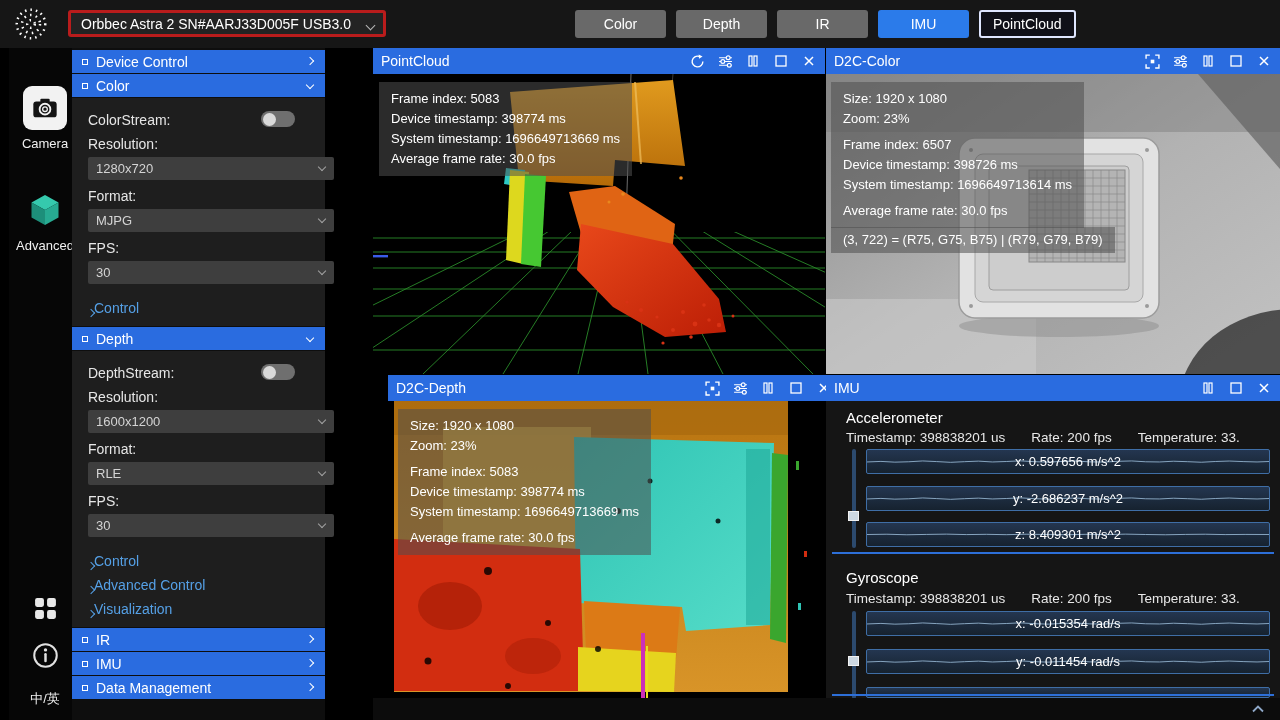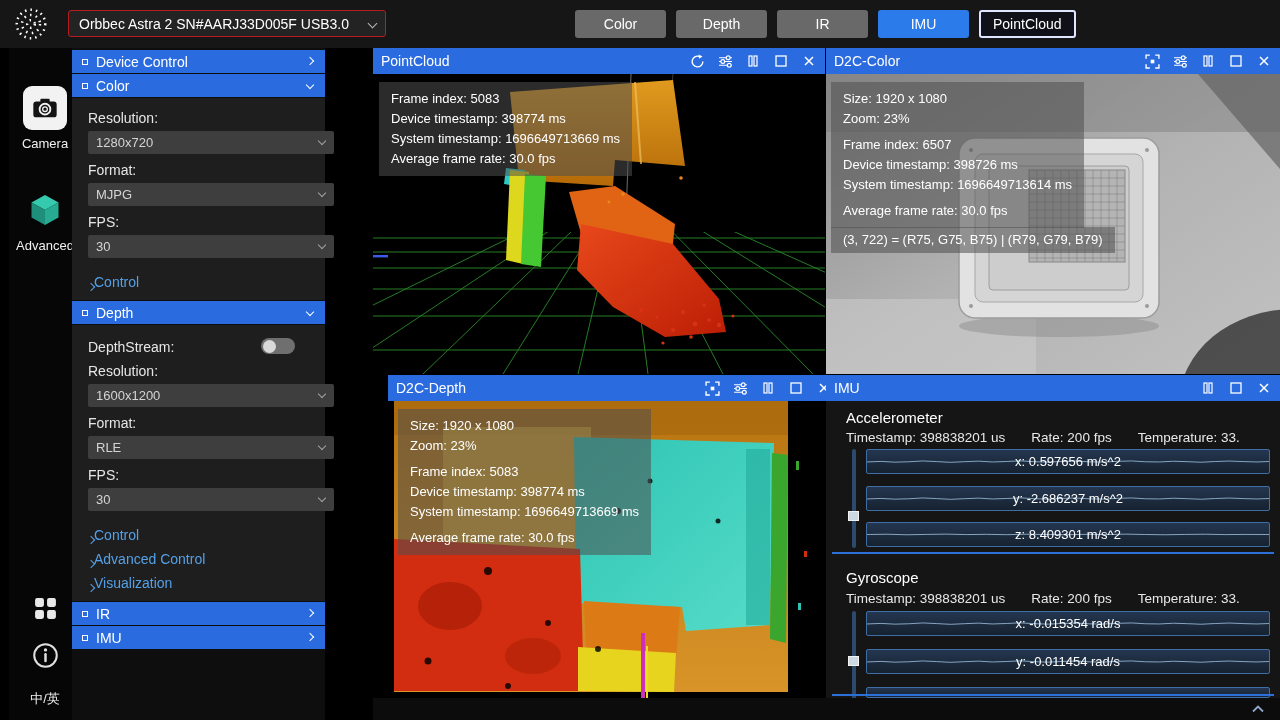--- a/index.html
+++ b/index.html
@@ -7,21 +7,21 @@
   .app {
     position:relative; width:1280px; height:720px; overflow:hidden;
     background:#000; font-family:"Liberation Sans","DejaVu Sans",sans-serif;
     color:#e8e8e8; -webkit-font-smoothing:antialiased;
   }
   
   .topbar { position:absolute; left:0; top:0; width:1280px; height:48px; background:#161616; }
   .logo { position:absolute; left:12px; top:5px; width:38px; height:38px; }
   .device-select {
     position:absolute; left:68px; top:10px; width:318px; height:27px;
-    background:#232323; border:1px solid #b91c1c; border-radius:3px;
+    background:#232323; border:3px solid #b91c1c; border-radius:3px;
     display:flex; align-items:center; padding:0 26px 0 10px; font-size:14px; color:#fff;
     white-space:nowrap; cursor:pointer;
   }
   .dd-chev { position:absolute; right:9px; top:9px; width:7px; height:7px;
     border-right:1.6px solid #b8b8b8; border-bottom:1.6px solid #b8b8b8; transform:rotate(45deg); }
   .stream-buttons { position:absolute; left:575px; top:10px; display:flex; gap:10px; }
   .sbtn { height:28px; min-width:91px; border:none; border-radius:3px; background:#696969;
     color:#fff; font-size:14px; font-family:inherit; cursor:pointer; padding:0 12px; }
   .sbtn.blue { background:#2b7bea; }
   .sbtn.outline { background:#101018; border:2px solid #dfe6ff; color:#fff; min-width:95px; }
@@ -158,20 +158,24 @@
       <span class="bullet"></span>
       <span>Device Control</span>
       <span class="chev right"></span>
     </div>
     <div class="cp-header">
       <span class="bullet"></span>
       <span>Color</span>
       <span class="chev down"></span>
     </div>
     <div class="cp-group">
+      <div class="cp-row">
+        <span class="cp-label">ColorStream:</span>
+        <span class="toggle"></span>
+      </div>
       <div class="cp-label">Resolution:</div>
       <div class="cp-select">
         <span>1280x720</span>
         <span class="sel-chev"></span>
       </div>
       <div class="cp-label">Format:</div>
       <div class="cp-select">
         <span>MJPG</span>
         <span class="sel-chev"></span>
       </div>
@@ -224,20 +228,25 @@
       </div>
     </div>
     <div class="cp-header">
       <span class="bullet"></span>
       <span>IR</span>
       <span class="chev right"></span>
     </div>
     <div class="cp-header">
       <span class="bullet"></span>
       <span>IMU</span>
+      <span class="chev right"></span>
+    </div>
+    <div class="cp-header">
+      <span class="bullet"></span>
+      <span>Data Management</span>
       <span class="chev right"></span>
     </div>
   </aside>
 
   <section class="panel" style="left:373px;top:48px;width:452px;height:326px">
     <div class="ptitle">
       <span class="ptitle-label">PointCloud</span>
       <span class="picons">
         <span class="picon">
           <svg viewBox="0 0 14 14" width="15" height="15">

